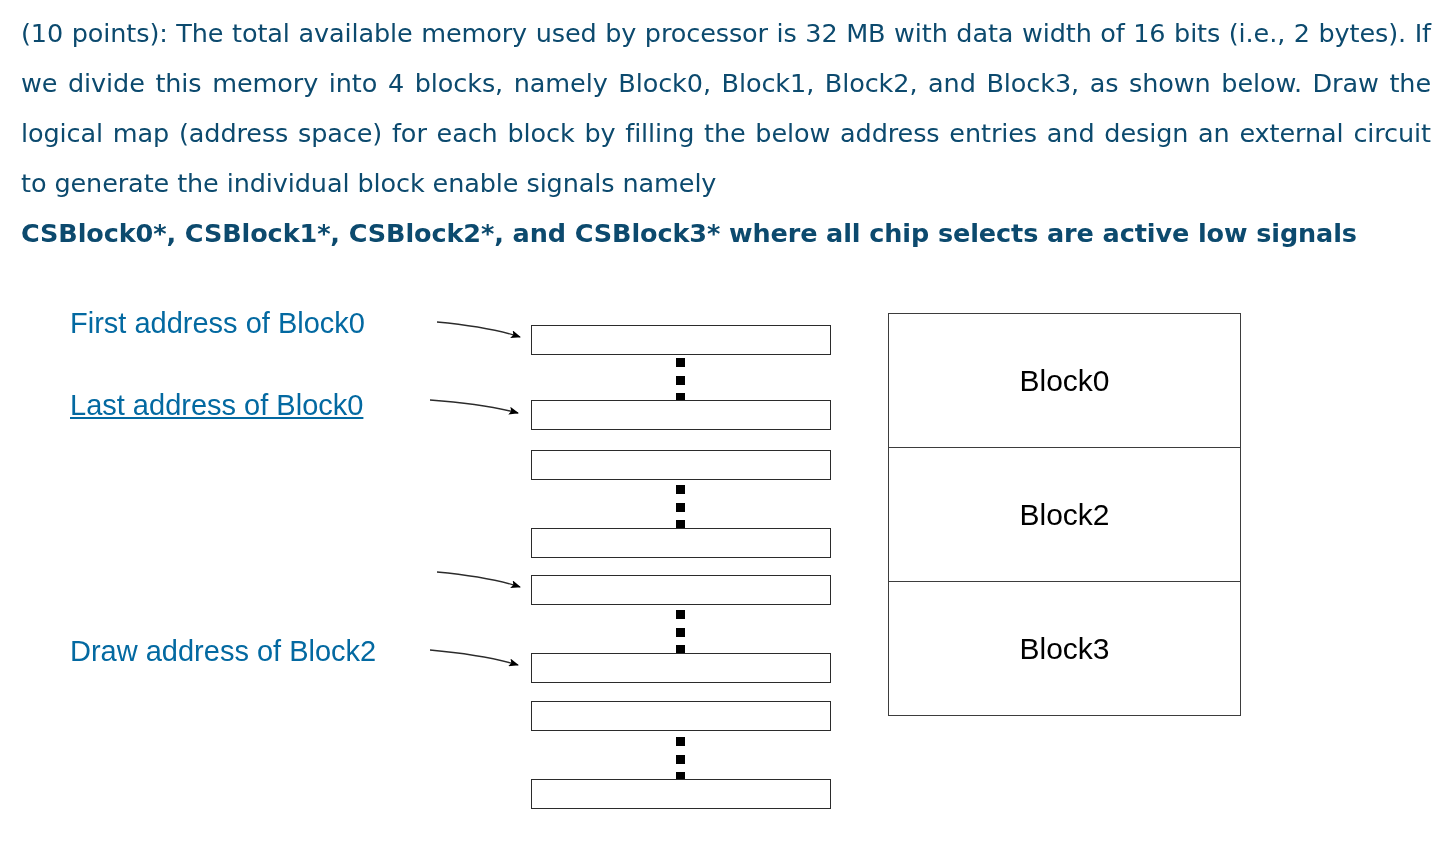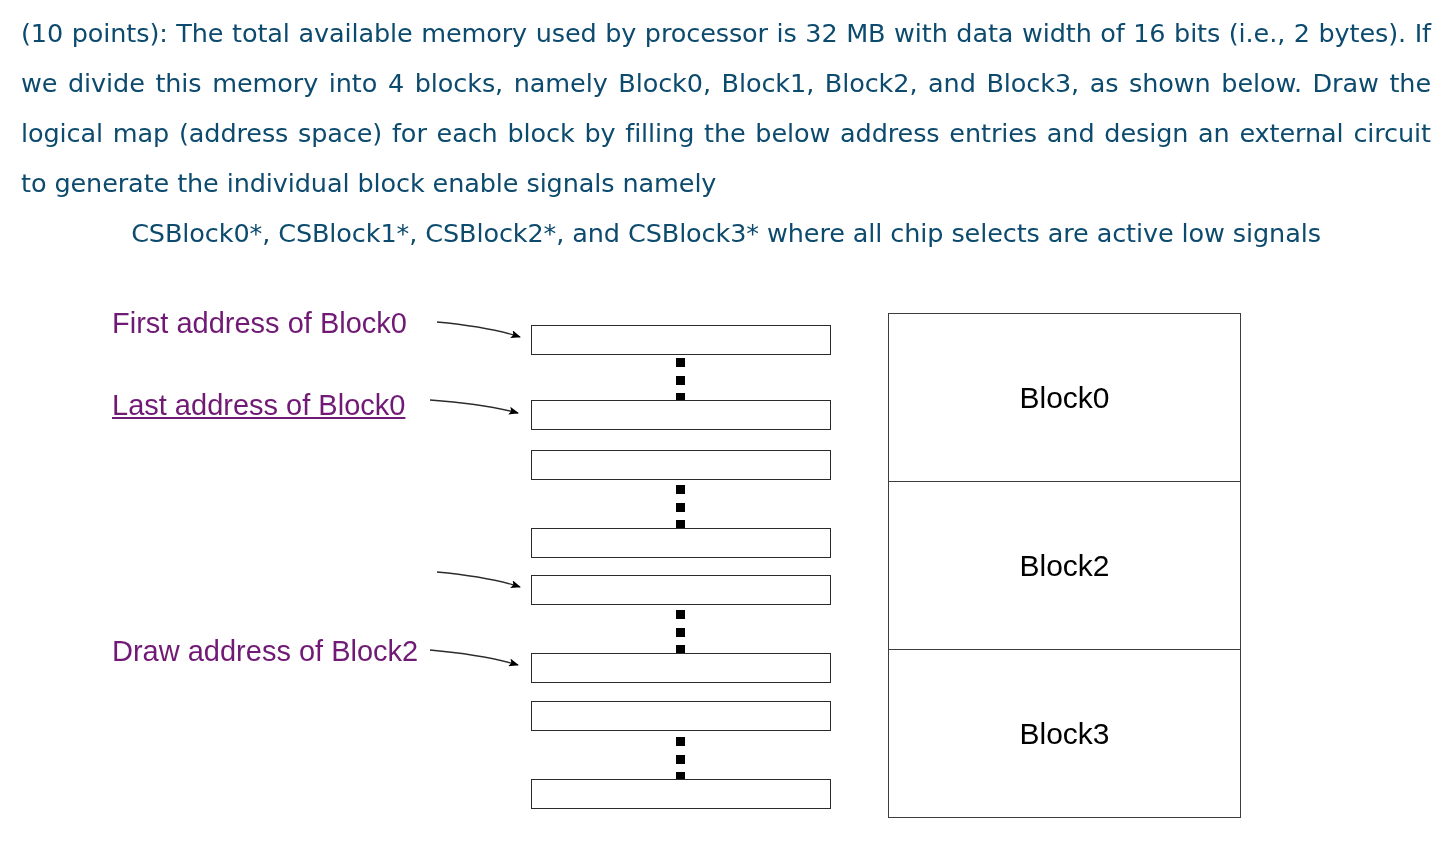--- a/index.html
+++ b/index.html
@@ -25,43 +25,43 @@
     width: 1410px;
     font-family: "DejaVu Sans", sans-serif;
     font-size: 25.5px;
     line-height: 50px;
     text-align: justify;
     text-justify: inter-word;
     color: #0c4a6e;
     letter-spacing: -0.1px;
   }
   #question-text .last-line {
-    text-align: center;
+    text-align: left;
+    font-weight: bold;
   }
 
   
   #diagram {
     position: absolute;
     left: 0;
     top: 0;
     width: 1453px;
     height: 867px;
     pointer-events: none;
   }
   #diagram > * { pointer-events: auto; }
 
   
   .callout-label {
     position: absolute;
     font-family: "Liberation Sans", sans-serif;
     font-size: 29px;
     line-height: 34px;
     white-space: nowrap;
-    color: #701a75;
-    margin-left: 42px;
+    color: #0369a1;
   }
 
   
   #arrow-layer {
     position: absolute;
     left: 0;
     top: 0;
     width: 1453px;
     height: 867px;
   }
@@ -93,21 +93,21 @@
     height: 9px;
     background: #000000;
   }
 
   
   #block-map {
     position: absolute;
     left: 888px;
     top: 313px;
     width: 353px;
-    height: 505px;
+    height: 403px;
     box-sizing: border-box;
     border: 1.8px solid #3d3d3d;
     background: #ffffff;
     display: flex;
     flex-direction: column;
   }
   #block-map .block-cell {
     flex: 1 1 0;
     box-sizing: border-box;
     border-bottom: 1.4px solid #3d3d3d;

